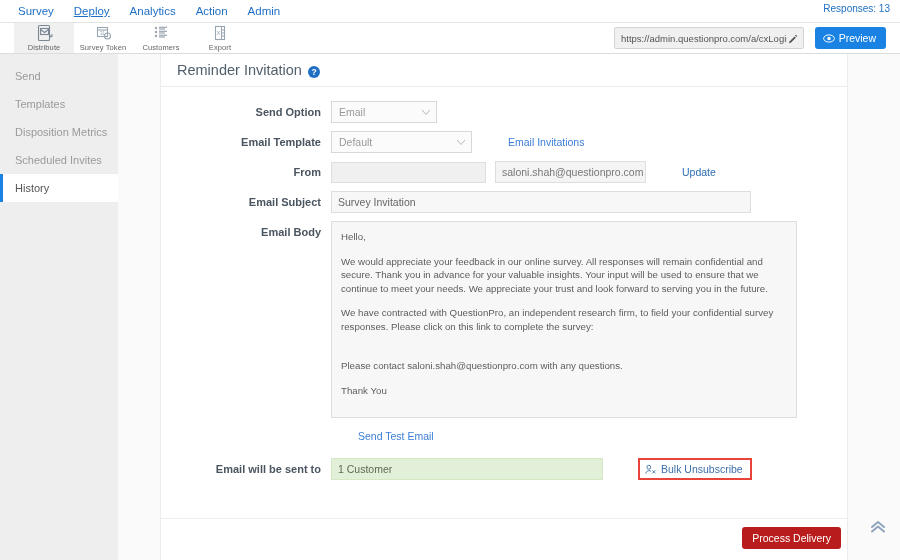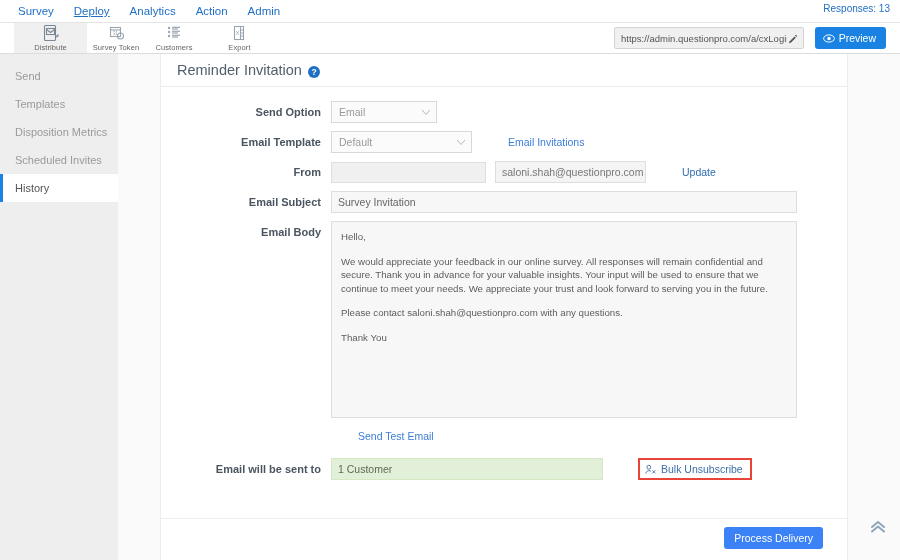--- a/index.html
+++ b/index.html
@@ -45,21 +45,21 @@
     position: relative;
     height: 32px;
     border-top: 1px solid #e4e4e4;
     border-bottom: 1px solid #dcdcdc;
     background: #fff;
     display: flex;
     align-items: flex-start;
     padding-left: 14px;
   }
   .tool {
-    width: 73px;
+    width: 60px;
     text-align: center;
     padding-top: 1px;
     cursor: pointer;
   }
   .tool.active { background: #f0f0f0; }
   .tool .glyph {
     display: block;
     height: 19px;
     line-height: 19px;
   }
@@ -219,21 +219,21 @@
   }
   .link {
     font-size: 10.5px;
     color: #2b6cb0;
     cursor: pointer;
     padding-left: 27px;
   }
   .link.blue2 { color: #3b7dd8; }
 
   .subject {
-    width: 466px; height: 22px;
+    width: 420px; height: 22px;
     border: 1px solid #dedede;
     background: #f7f7f7;
     font-size: 10.5px;
     color: #666;
     line-height: 21px;
     padding-left: 6px;
   }
   .body {
     width: 466px; height: 197px;
     border: 1px solid #dedede;
@@ -270,22 +270,22 @@
   .unsub .ulabel { font-size: 10.5px; color: #3d6fa8; }
 
   .footer {
     position: absolute;
     left: 0; right: 0; bottom: 0;
     height: 42px;
     border-top: 1px solid #efefef;
   }
   .process-btn {
     position: absolute;
-    right: 24px; top: 8px;
-    background: #3b82f6;
+    right: 6px; top: 8px;
+    background: #b91c1c;
     color: #fff;
     border: none;
     border-radius: 3px;
     height: 22px;
     padding: 0 10px;
     font-size: 10.5px;
     font-family: inherit;
     cursor: pointer;
   }
   .scrolltop {
@@ -449,20 +449,21 @@
           <div class="subject">Survey Invitation</div>
         </div>
       </div>
 
       <div class="row">
         <div class="lbl">Email Body</div>
         <div class="ctl">
           <div class="body">
             <p>Hello,</p>
             <p>We would appreciate your feedback in our online survey. All responses will remain confidential and secure. Thank you in advance for your valuable insights. Your input will be used to ensure that we continue to meet your needs. We appreciate your trust and look forward to serving you in the future.</p>
+            <p class="gap">We have contracted with QuestionPro, an independent research firm, to field your confidential survey responses. Please click on this link to complete the survey:</p>
             <p>Please contact saloni.shah@questionpro.com with any questions.</p>
             <p>Thank You</p>
           </div>
         </div>
       </div>
 
       <div class="testrow">
         <span class="link blue2">Send Test Email</span>
       </div>
 

